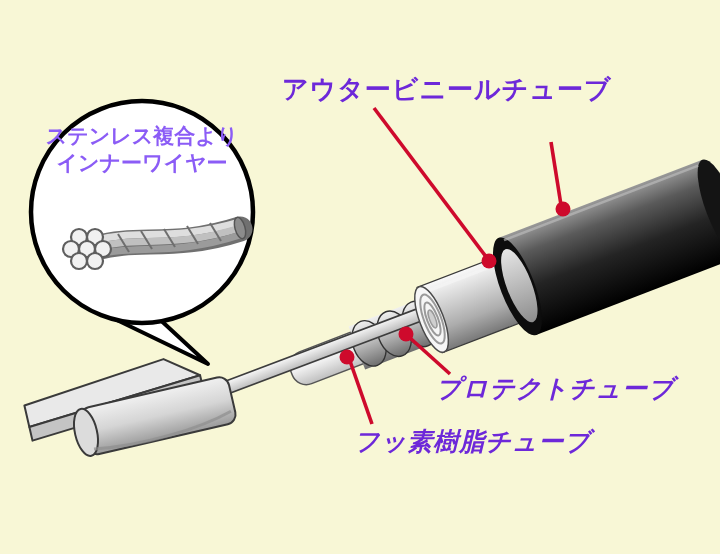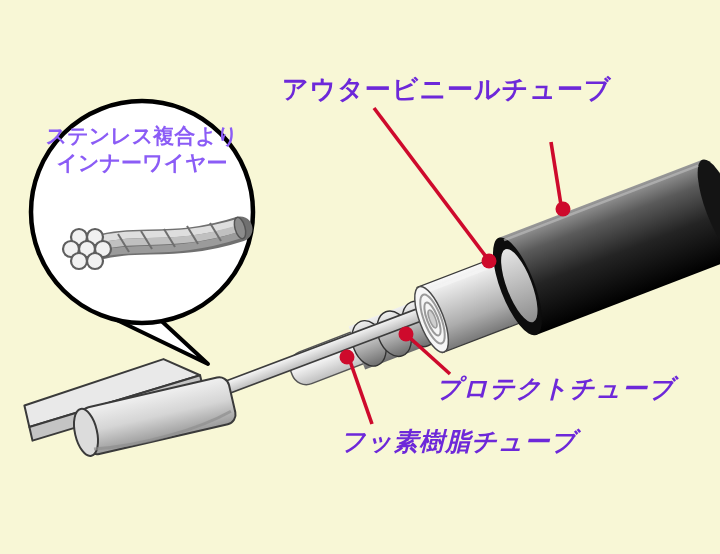--- a/index.html
+++ b/index.html
@@ -14,21 +14,21 @@
   .label{
     position:absolute;
     font-weight:bold;
     color:#6d28d9;
     white-space:nowrap;
     letter-spacing:1px;
   }
   .label-outer-vinyl{left:282px;top:72px;font-size:26px;}
   .label-protect{left:448px;top:110px;font-size:26px;}
   .label-spiral{left:436px;top:372px;font-size:25px;font-style:italic;}
-  .label-fluoro{left:340px;top:425px;font-size:25px;font-style:italic;}
+  .label-fluoro{left:354px;top:425px;font-size:25px;font-style:italic;}
   .inset-text{
     position:absolute;left:34px;top:122px;width:216px;
     text-align:center;font-size:21px;line-height:27px;font-weight:bold;color:#8b5cf6;
   }
 </style>
 </head>
 <body>
 
 <div id="stage">
 

